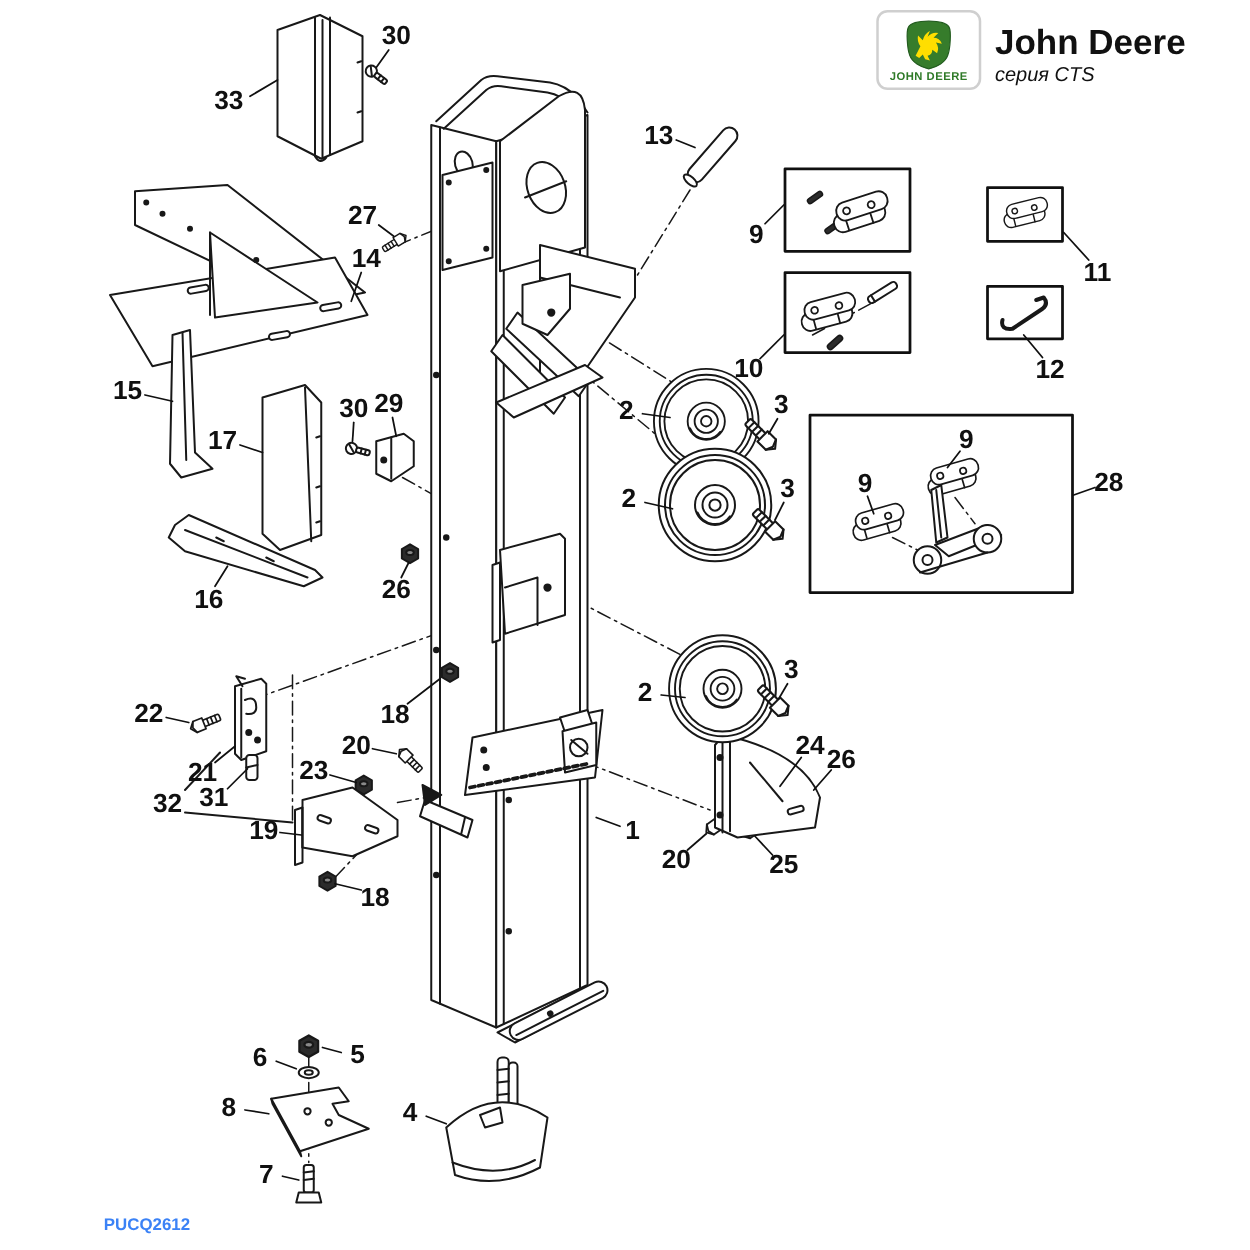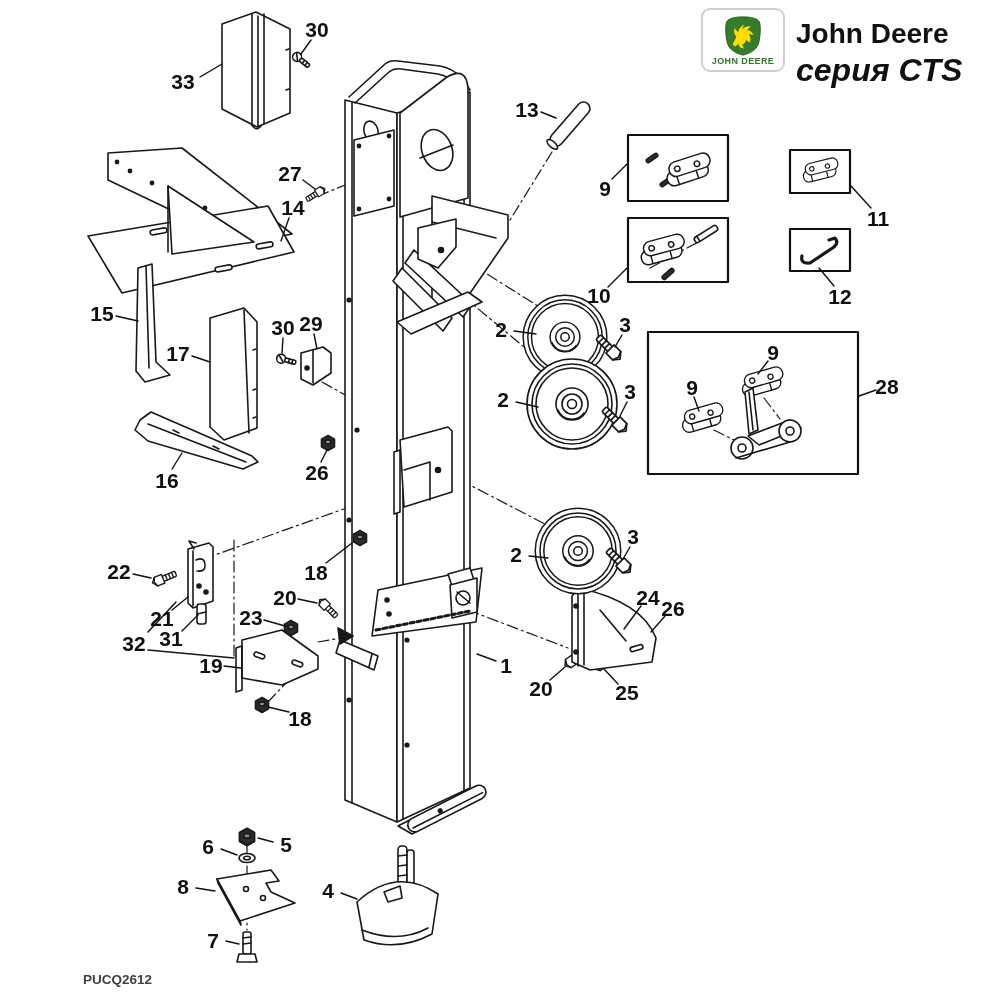--- a/index.html
+++ b/index.html
@@ -10,23 +10,23 @@
            fill:#101010;text-anchor:middle;dominant-baseline:central;}
   .leader{stroke:#101010;stroke-width:1.4;}
   .cl{stroke:#181818;stroke-width:1.2;stroke-dasharray:11 4 2 4;fill:none;}
   .pbox{fill:#fff;stroke:#101010;stroke-width:2.2;}
   
   .logo-card{position:absolute;left:701px;top:8px;width:84px;height:64px;background:#fff;
              border:2px solid #cfcfcf;border-radius:9px;display:flex;flex-direction:column;
              align-items:center;justify-content:center;box-sizing:border-box;gap:0;}
   .logo-text{font-weight:700;font-size:9px;letter-spacing:.4px;color:#2f7a28;line-height:1;}
   .brand-title{position:absolute;left:796px;top:18px;font-weight:700;font-size:28px;color:#111;}
-  .brand-subtitle{position:absolute;left:796px;top:52px;font-weight:700;font-style:italic;
-                  font-size:32px;color:#111;}
-  .code{position:absolute;left:83px;top:972px;font-weight:700;font-size:13.5px;color:#404040;}
+  .brand-subtitle{position:absolute;left:796px;top:52px;font-weight:400;font-style:italic;
+                  font-size:16px;color:#111;}
+  .code{position:absolute;left:83px;top:972px;font-weight:700;font-size:13.5px;color:#3b82f6;}
 </style>
 </head>
 <body>
 
 <div class="page">
 
   <svg id="diagram" viewBox="0 0 1000 1000" xmlns="http://www.w3.org/2000/svg">
     <defs>
       <g id="pulley-def">
         <circle r="45" fill="#fff"></circle>

